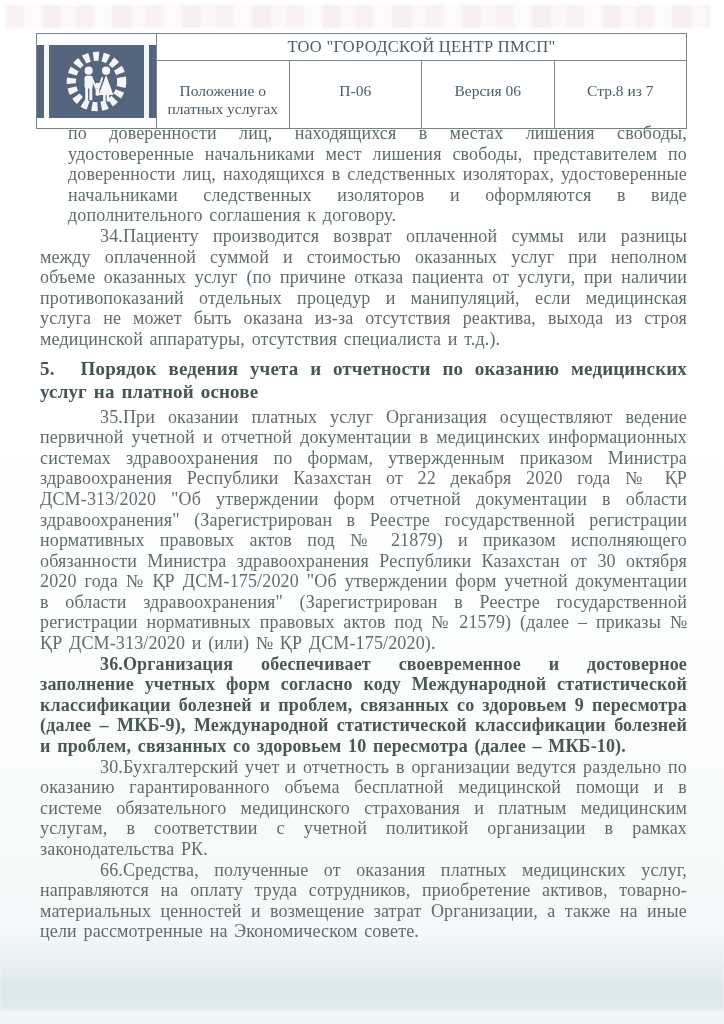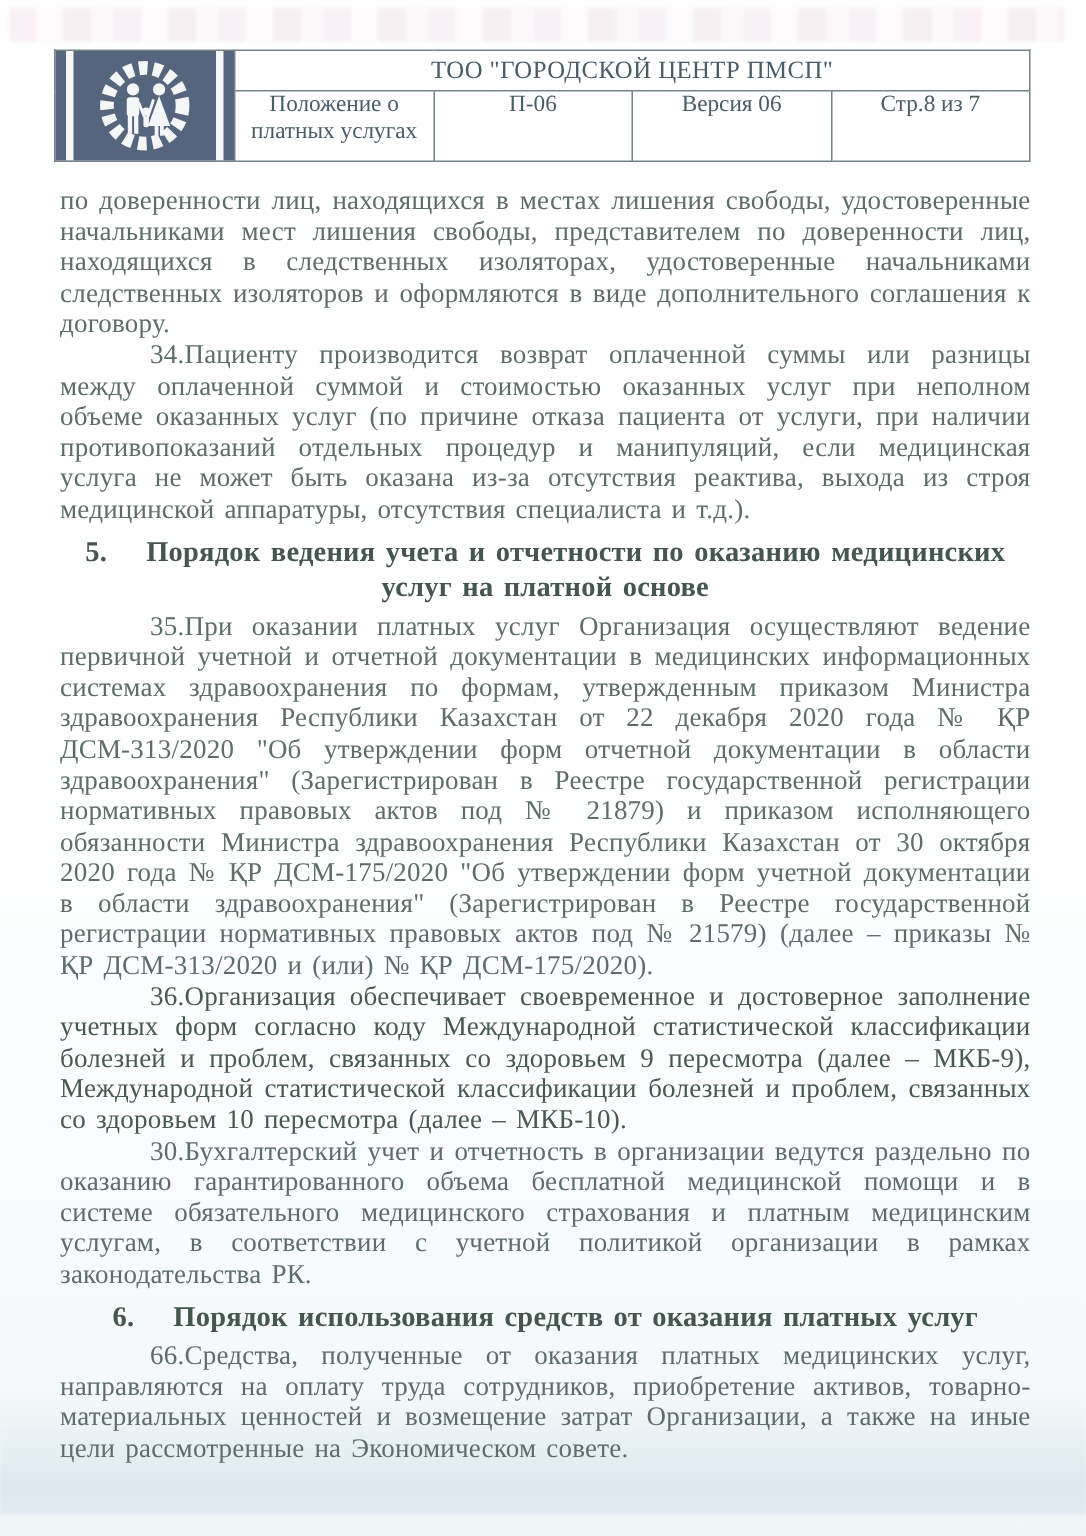--- a/index.html
+++ b/index.html
@@ -29,43 +29,43 @@
     border-collapse:collapse;table-layout:fixed;
     color:#4a5d66;
   }
   table.hdr td{
     border:1.6px solid #75838a;
     text-align:center;
     padding:0;
   }
   td.logo-cell{width:119px;padding:0;}
   td.org-cell{height:26px;font-size:16.5px;letter-spacing:.3px;vertical-align:middle;}
-  tr.meta td{height:46px;vertical-align:top;padding-top:0;font-size:15.5px;}
+  tr.meta td{height:46px;vertical-align:top;padding-top:21px;font-size:15.5px;}
   .logo-box{
     position:relative;width:100%;height:73px;background:#55657e;overflow:hidden;
   }
   .logo-box .strip{position:absolute;top:0;bottom:0;width:5px;background:#f5f6f7;}
   .logo-box .strip.l{left:7px;}
   .logo-box .strip.r{right:7px;}
   .logo-box svg{position:absolute;left:0;top:0;width:100%;height:100%;}
   
   .doc-body{
     position:absolute;left:40px;top:123px;width:647px;
     color:#5e6d69;font-size:18px;line-height:20.6px;
     text-align:justify;word-spacing:2px;letter-spacing:.15px;
   }
   .doc-body p{margin:0;text-indent:30px;}
-  .doc-body p.cont{text-indent:0;}
+  .doc-body p.cont{text-indent:0;margin-left:28px;}
   .num{display:inline-block;min-width:48px;font-style:normal;}
   .sec-heading{
-    font-weight:bold;text-align:center;color:#45564e;
+    font-weight:bold;color:#45564e;
     font-size:19px;line-height:23.5px;margin:7px 0 3px 0;text-indent:0;
   }
   .sec-heading .hnum{margin-right:26px;}
-  p.boldp{font-weight:normal;color:#48594f;}
+  p.boldp{font-weight:bold;color:#48594f;}
 </style>
 </head>
 <body>
 
 <div class="page">
   <div class="scan-top"></div>
   <div class="scan-bottom"></div>
 
   <table class="hdr">
     <tbody>
@@ -112,17 +112,16 @@
     <p><span class="num">34.</span><span>Пациенту производится возврат оплаченной суммы или разницы между оплаченной суммой и стоимостью оказанных услуг при неполном объеме оказанных услуг (по причине отказа пациента от услуги, при наличии противопоказаний отдельных процедур и манипуляций, если медицинская услуга не может быть оказана из-за отсутствия реактива, выхода из строя медицинской аппаратуры, отсутствия специалиста и т.д.).</span></p>
 
     <div class="sec-heading"><span class="hnum">5.</span><span>Порядок ведения учета и отчетности по оказанию медицинских услуг на платной основе</span></div>
 
     <p><span class="num">35.</span><span>При оказании платных услуг Организация осуществляют ведение первичной учетной и отчетной документации в медицинских информационных системах здравоохранения по формам, утвержденным приказом Министра здравоохранения Республики Казахстан от 22 декабря 2020 года № ҚР ДСМ-313/2020 "Об утверждении форм отчетной документации в области здравоохранения" (Зарегистрирован в Реестре государственной регистрации нормативных правовых актов под № 21879) и приказом исполняющего обязанности Министра здравоохранения Республики Казахстан от 30 октября 2020 года № ҚР ДСМ-175/2020 "Об утверждении форм учетной документации в области здравоохранения" (Зарегистрирован в Реестре государственной регистрации нормативных правовых актов под № 21579) (далее – приказы № ҚР ДСМ-313/2020 и (или) № ҚР ДСМ-175/2020).</span></p>
 
     <p class="boldp"><span class="num">36.</span><span>Организация обеспечивает своевременное и достоверное заполнение учетных форм согласно коду Международной статистической классификации болезней и проблем, связанных со здоровьем 9 пересмотра (далее – МКБ-9), Международной статистической классификации болезней и проблем, связанных со здоровьем 10 пересмотра (далее – МКБ-10).</span></p>
 
     <p><span class="num">30.</span><span>Бухгалтерский учет и отчетность в организации ведутся раздельно по оказанию гарантированного объема бесплатной медицинской помощи и в системе обязательного медицинского страхования и платным медицинским услугам, в соответствии с учетной политикой организации в рамках законодательства РК.</span></p>
 
-    <div class="sec-heading"><span class="hnum">6.</span><span>Порядок использования средств от оказания платных услуг</span></div>
 
     <p><span class="num">66.</span><span>Средства, полученные от оказания платных медицинских услуг, направляются на оплату труда сотрудников, приобретение активов, товарно-материальных ценностей и возмещение затрат Организации, а также на иные цели рассмотренные на Экономическом совете.</span></p>
   </div>
 </div>
 
 </body></html>

